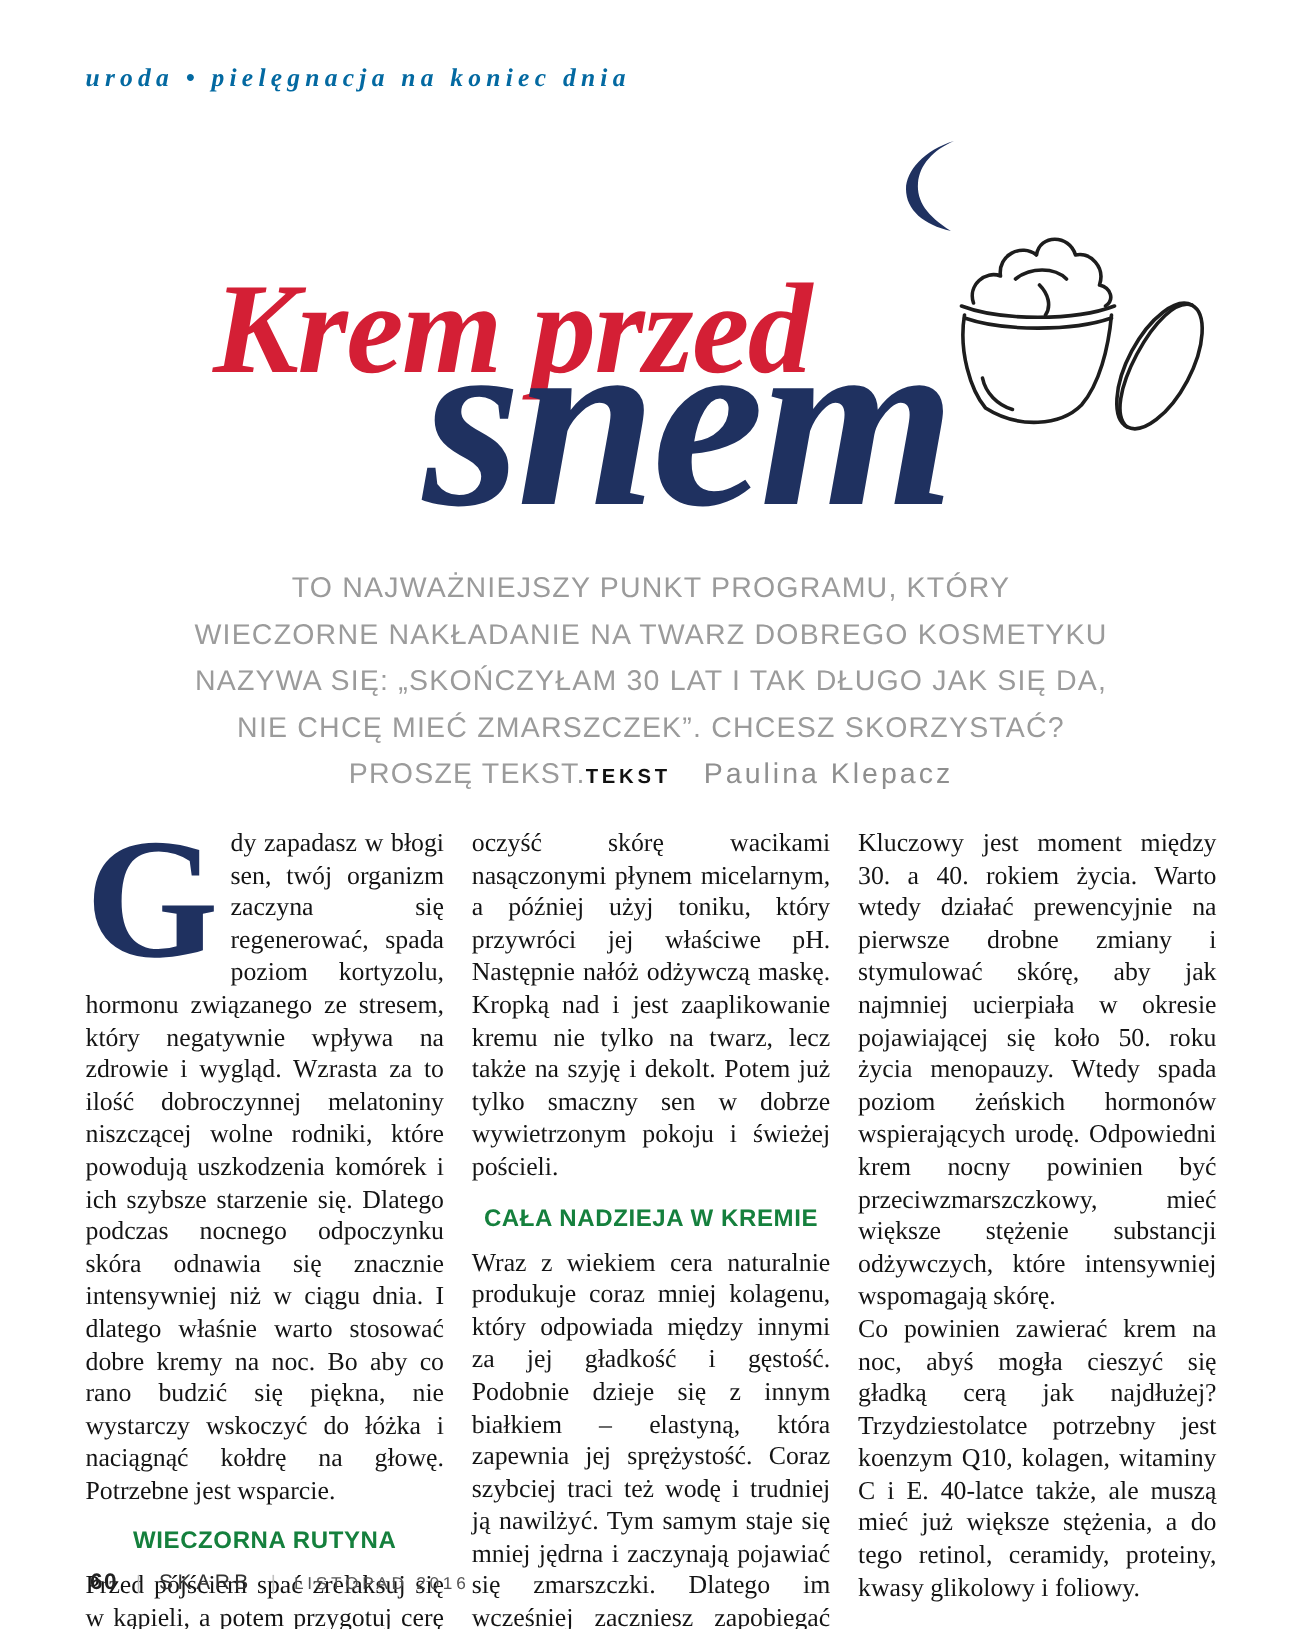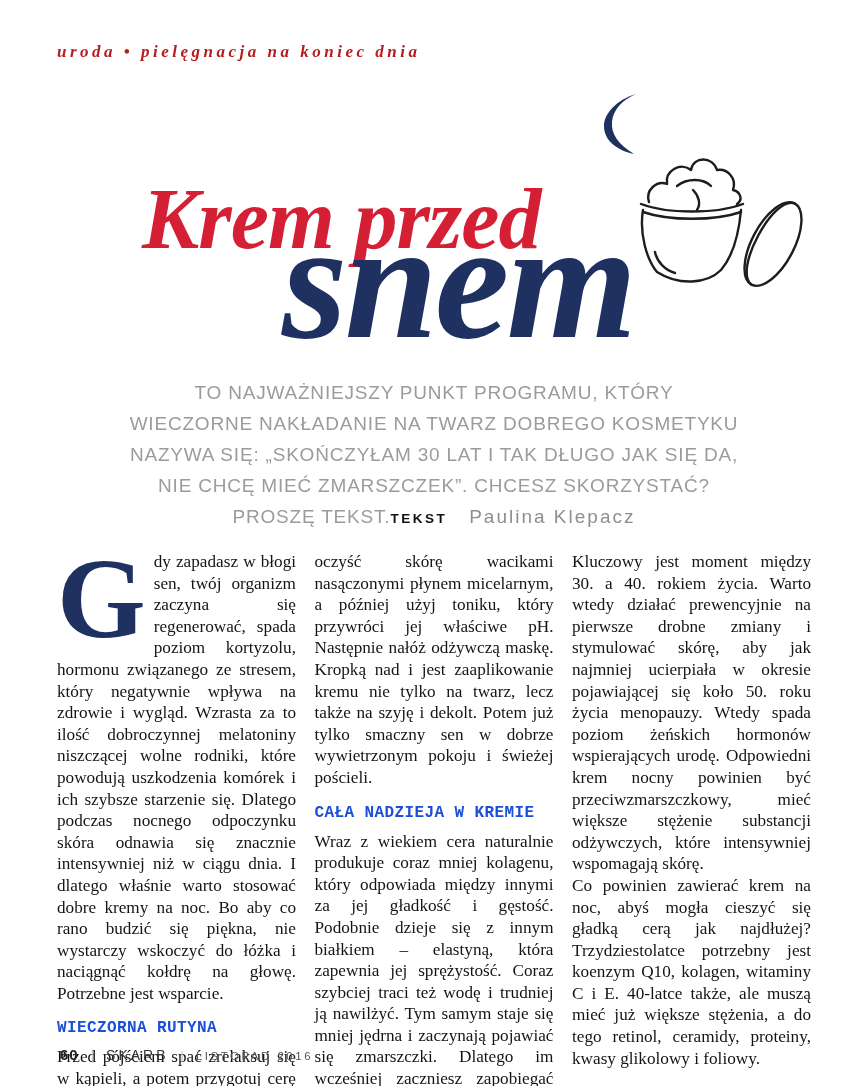--- a/index.html
+++ b/index.html
@@ -6,21 +6,21 @@
   html,body { background:#e8e8e8; }
   .page {
     position:relative; width:867px; height:1086px; margin:0 auto;
     background:#ffffff; overflow:hidden;
     font-family:"Liberation Serif", serif; color:#161616;
   }
   
   .kicker {
     position:absolute; left:57px; top:42px;
     font-family:"Liberation Serif", serif; font-style:italic; font-weight:bold;
-    font-size:17px; letter-spacing:3.5px; color:#b91c1c;
+    font-size:17px; letter-spacing:3.5px; color:#0369a1;
   }
   
   .moon { position:absolute; left:594px; top:92px; width:52px; height:64px; }
   .jar  { position:absolute; left:615px; top:148px; width:205px; height:150px; }
   
   .title-line1 {
     position:absolute; left:142px; top:176px;
     font-family:"Liberation Serif", serif; font-style:italic; font-weight:bold;
     font-size:86px; line-height:1; letter-spacing:-1px; color:#d41f35; white-space:nowrap;
   }
@@ -52,23 +52,24 @@
   }
   .col { width:239px; }
   .col p {
     font-size:17.2px; line-height:21.6px; text-align:justify; color:#141414;
   }
   .dropcap {
     float:left; font-family:"Liberation Serif", serif; font-weight:bold;
     font-size:114px; line-height:0.76; color:#1f3160; margin:5px 8px 0 0;
   }
   .subhead {
-    font-family:Liberation Mono, monospace; font-weight:bold;
-    font-size:16px; letter-spacing:0.4px; color:#1d4ed8;
+    font-family:Liberation Sans, sans-serif; font-weight:bold;
+    font-size:16px; letter-spacing:0.4px; color:#15803d;
     margin:15px 0 9px 0;
+    text-align:center;
   }
   
   .footer {
     position:absolute; left:60px; top:1046px;
     font-family:Liberation Sans, sans-serif; color:#222;
     display:flex; align-items:baseline; gap:12px;
   }
   .footer .pageno { font-weight:bold; font-size:15px; letter-spacing:1px; }
   .footer .sep { color:#c0c0c0; font-size:13px; font-weight:300; }
   .footer .mag { font-size:14px; letter-spacing:3px; color:#333; }

